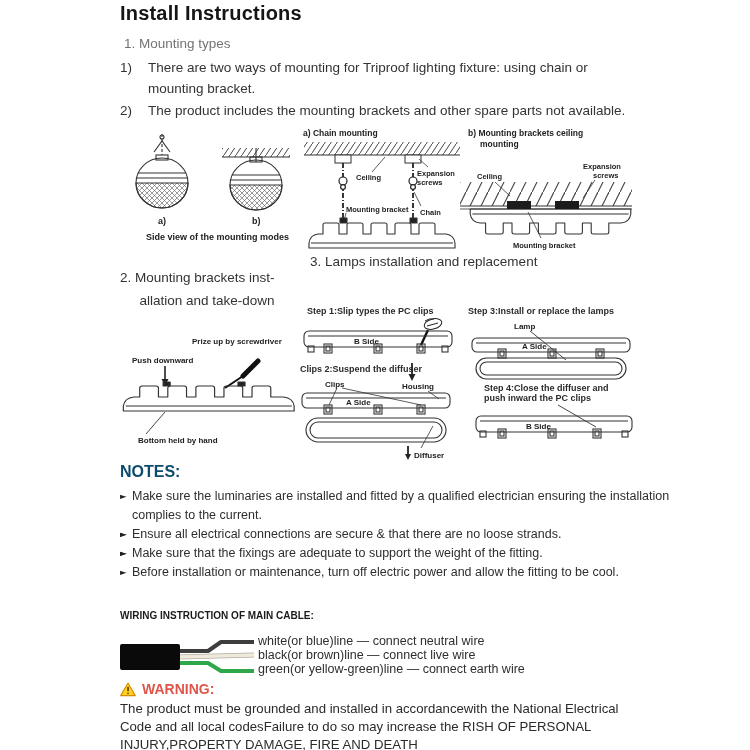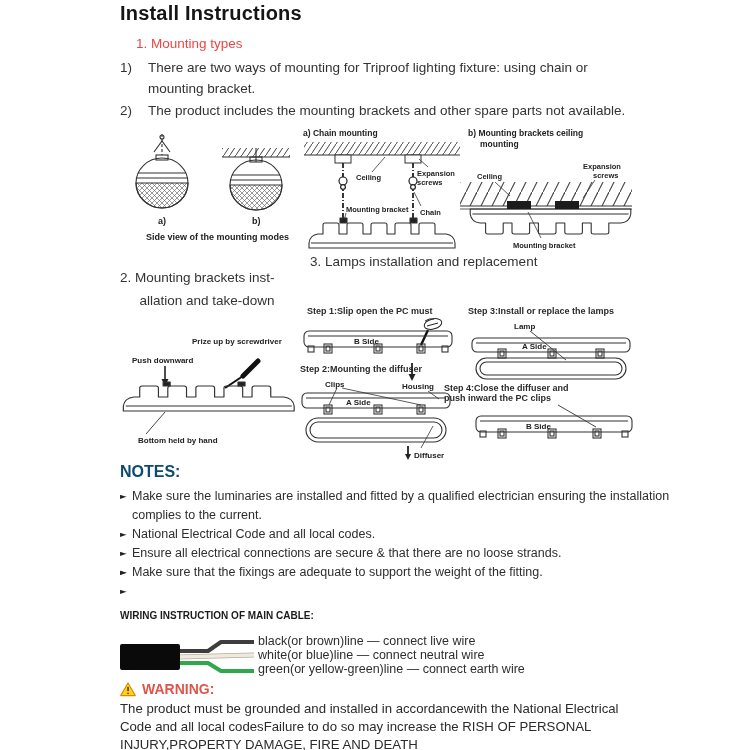--- a/index.html
+++ b/index.html
@@ -1,34 +1,34 @@
 <!DOCTYPE html>
 <html><head>
 <meta charset="utf-8">
 <style>
   html,body{margin:0;padding:0;background:#fff;}
   body{width:750px;height:750px;overflow:hidden;
        font-family:"Liberation Sans",sans-serif;color:#333;}
   .page{position:relative;width:750px;height:594px;background:#fff;}
   .abs{position:absolute;}
   #title{left:120px;top:2px;font-size:20px;font-weight:bold;color:#151515;letter-spacing:.2px;}
-  #s1h{left:136px;top:36px;font-size:13.5px;color:#ef4444;}
+  #s1h{left:124px;top:36px;font-size:13.5px;color:#737373;}
   .numitem{display:flex;gap:11px;font-size:13.5px;line-height:21px;color:#333;}
   .numitem .num{flex:0 0 17px;}
   #item1{left:120px;top:57px;width:505px;}
   #item1 .txt{width:478px;}
   #item2{left:120px;top:100px;white-space:nowrap;}
   #s2h{left:120px;top:266px;font-size:13.5px;line-height:23px;color:#333;}
   #s2h .l2{padding-left:14px;text-align:right;}
   #s3h{left:310px;top:254px;font-size:13.5px;color:#333;}
   .stepTitle{font-size:9px;font-weight:bold;color:#2b2b2b;line-height:10px;}
   #st1{left:307px;top:306px;}
   #st2{left:300px;top:364px;}
   #st3{left:468px;top:306px;}
-  #st4{left:444px;top:383px;}
+  #st4{left:484px;top:383px;}
   #notesh{left:120px;top:463px;font-size:16px;font-weight:bold;color:#0c4a6e;}
   #notes-list{left:120px;top:487px;width:555px;font-size:12.5px;color:#2e2e2e;}
   .note{position:relative;padding-left:12px;line-height:19px;}
   .note.nw{white-space:nowrap;}
   .bmark{position:absolute;left:0;top:0;font-size:8.5px;line-height:19px;
          font-family:"DejaVu Sans",sans-serif;color:#222;}
   #wirh{left:120px;top:610px;font-size:10px;font-weight:bold;color:#1a1a1a;}
   #cable-lines{left:258px;top:635px;font-size:12.5px;line-height:13.8px;color:#2e2e2e;white-space:nowrap;}
   #warnrow{left:120px;top:681px;display:flex;align-items:flex-end;gap:6px;}
   #warnrow .wtxt{font-size:14px;font-weight:bold;color:#e0554b;}
@@ -181,22 +181,22 @@
     <g transform="translate(3,53) scale(1.17,1)" stroke="#333" fill="none" stroke-width="1" stroke-linejoin="round">
       <path d="M2,26 L2,21 Q3,13 11,12 L16,12 L16,3 Q16,1 18,1 L30,1 Q32,1 32,3 L32,12 L40,12 L40,3 Q40,1 42,1 L54,1 Q56,1 56,3 L56,12 L64,12 L64,3 Q64,1 66,1 L78,1 Q80,1 80,3 L80,12 L88,12 L88,3 Q88,1 90,1 L102,1 Q104,1 104,3 L104,12 L112,12 L112,3 Q112,1 114,1 L126,1 Q128,1 128,3 L128,12 L139,12 Q147,13 148,21 L148,26 Z"></path>
       <line x1="4" y1="21" x2="146" y2="21"></line>
       <rect x="36" y="-3" width="6" height="4" fill="#222"></rect>
       <rect x="100" y="-3" width="6" height="4" fill="#222"></rect>
     </g>
     <line x1="47" y1="80" x2="28" y2="102" stroke="#333" stroke-width="0.9"></line>
     <text x="20" y="111" class="fs">Bottom held by hand</text>
   </svg>
 
-  <div class="abs stepTitle" id="st1">Step 1:Slip open the PC must</div>
-  <div class="abs stepTitle" id="st2">Step 2:Mounting the diffuser</div>
+  <div class="abs stepTitle" id="st1">Step 1:Slip types the PC clips</div>
+  <div class="abs stepTitle" id="st2">Clips 2:Suspend the diffuser</div>
   <div class="abs stepTitle" id="st3">Step 3:Install or replace the lamps</div>
   <div class="abs stepTitle" id="st4">
     <div>Step 4:Close the diffuser and</div>
     <div>push inward the PC clips</div>
   </div>
 
   <svg class="abs" style="left:300px;top:317px" width="160" height="46" viewBox="0 0 160 46">
     <g stroke="#222" fill="none" stroke-width="1">
       <ellipse cx="133" cy="7" rx="9" ry="5" transform="rotate(-15 133 7)"></ellipse>
       <path d="M125,4 Q129,1 134,2 M127,9 L138,6"></path>
@@ -298,55 +298,55 @@
   </svg>
 
   <div class="abs" id="notesh">NOTES:</div>
   <div class="abs" id="notes-list">
     <div class="note">
       <span class="bmark">►</span>
       <span>Make sure the luminaries are installed and fitted by a qualified electrician ensuring the installation complies to the current.</span>
     </div>
     <div class="note nw">
       <span class="bmark">►</span>
-      <span>National Electrical Code and all local codes.</span>
     </div>
     <div class="note nw">
       <span class="bmark">►</span>
       <span>Ensure all electrical connections are secure &amp; that there are no loose strands.</span>
     </div>
     <div class="note nw">
       <span class="bmark">►</span>
     </div>
     <div class="note nw">
       <span class="bmark">►</span>
       <span>Make sure that the fixings are adequate to support the weight of the fitting.</span>
     </div>
     <div class="note nw">
       <span class="bmark">►</span>
+      <span>Before installation or maintenance, turn off electric power and allow the fitting to be cool.</span>
     </div>
   </div>
 
   <div class="abs" id="wirh">WIRING INSTRUCTION OF MAIN CABLE:</div>
   <svg class="abs" style="left:118px;top:634px" width="142" height="46" viewBox="0 0 142 46">
     <g>
       <polyline points="60,29 90,29 103,37 136,37" fill="none" stroke="#2fa84c" stroke-width="4" stroke-linejoin="round"></polyline>
     </g>
     <g>
       <polyline points="60,23 136,21" fill="none" stroke="#b3ada0" stroke-width="5"></polyline>
       <polyline points="60,23 136,21" fill="none" stroke="#efe9dc" stroke-width="3.4"></polyline>
     </g>
     <g>
       <polyline points="60,17 90,17 103,8 136,8" fill="none" stroke="#3d3d3d" stroke-width="4" stroke-linejoin="round"></polyline>
     </g>
     <rect x="2" y="10" width="60" height="26" rx="2" fill="#0a0a0a"></rect>
   </svg>
   <div class="abs" id="cable-lines">
+    <div>white(or blue)line — connect neutral wire</div>
     <div>black(or brown)line — connect live wire</div>
-    <div>white(or blue)line — connect neutral wire</div>
     <div>green(or yellow-green)line — connect earth wire</div>
   </div>
 
   <div class="abs" id="warnrow">
     <svg width="16" height="15" viewBox="0 0 16 15">
       <polygon points="8,1 15.3,13.6 0.7,13.6" fill="#ffd21e" stroke="#d98b00" stroke-width="1.1" stroke-linejoin="round"></polygon>
       <rect x="7.2" y="4.8" width="1.7" height="4.6" rx="0.8" fill="#5f4200"></rect>
       <rect x="7.2" y="10.6" width="1.7" height="1.7" rx="0.8" fill="#5f4200"></rect>
     </svg>
     <span class="wtxt">WARNING:</span>

